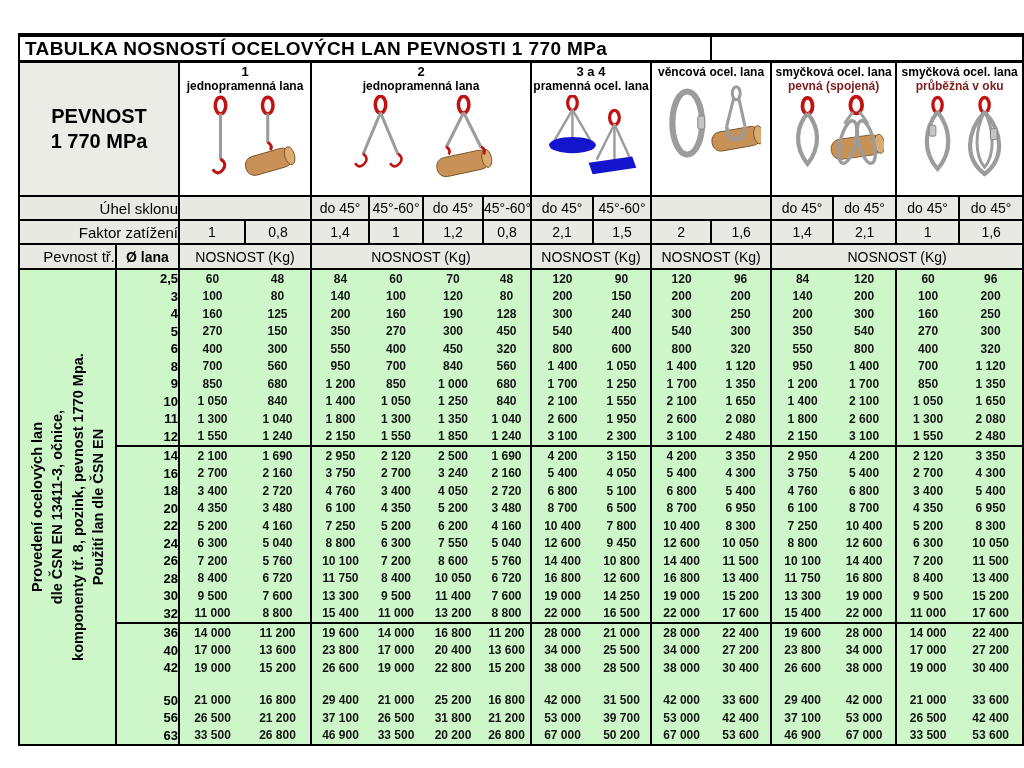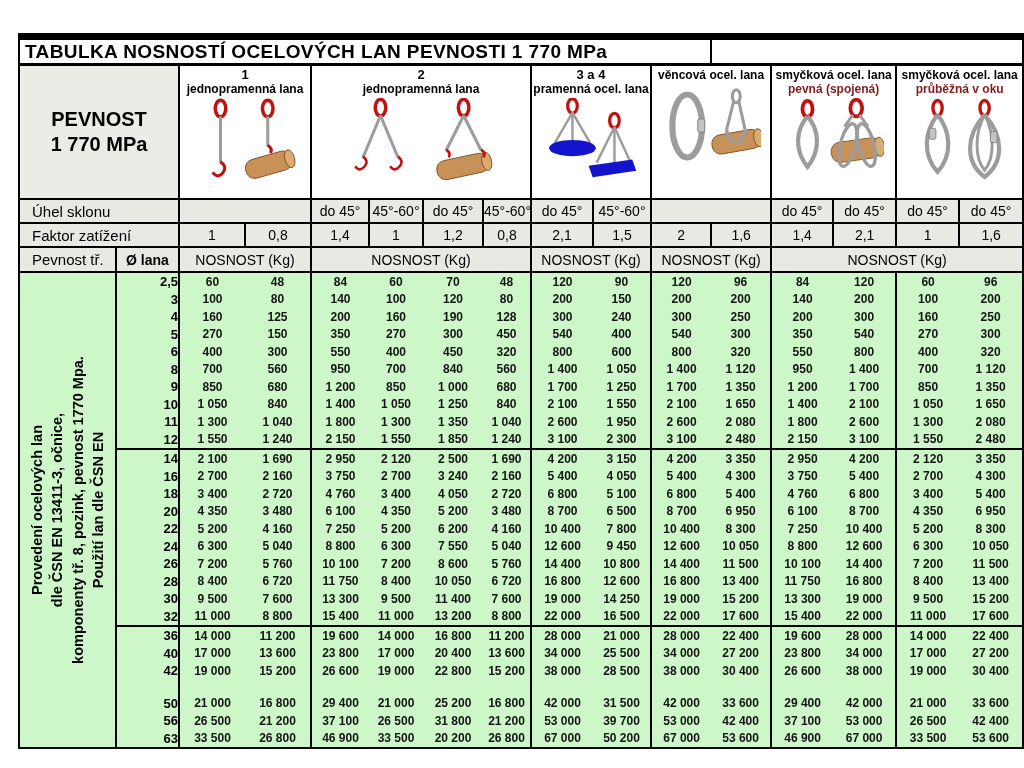--- a/index.html
+++ b/index.html
@@ -2,37 +2,37 @@
 <html><head>
 <meta charset="utf-8">
 <style>
   html,body{margin:0;padding:0;width:1024px;height:768px;background:#fff;overflow:hidden;
     font-family:"Liberation Sans", sans-serif;color:#000;}
   .page{position:relative;padding:33px 0 0 18px;}
   table.main-table{border-collapse:collapse;table-layout:fixed;width:1004px;border:2.5px solid #000;}
   td{padding:0;overflow:hidden;white-space:nowrap;vertical-align:middle;}
 
   
-  tr.title-row td{border-top:7px solid #000000;border-bottom:3px solid #000;background:#fff;
+  tr.title-row td{border-top:4px solid #000000;border-bottom:3px solid #000;background:#fff;
     height:23px;font-size:19px;font-weight:bold;letter-spacing:.4px;padding-left:5px;text-align:left;}
   td.title-spacer{border-left:2px solid #000;}
 
   
   td.img-cell{border:2px solid #000;background:#fff;height:130px;vertical-align:top;text-align:center;padding-top:2px;}
   td.pevnost-cell{border:2px solid #000;background:#ecece6;text-align:center;
     font-weight:bold;font-size:20px;line-height:1.25;}
   .g-title{font-size:13px;font-weight:bold;line-height:14px;}
   .g-sub{font-size:12px;font-weight:bold;line-height:14px;}
   .g-sub.red{color:#7f1d1d;}
   .g-art{height:84px;display:flex;align-items:center;justify-content:center;margin-top:2px;}
   .g-art svg{height:100%;max-width:98%;}
 
   
   td.hcell{border:2px solid #000;background:#e9e9e4;text-align:center;font-size:14px;height:22px;}
-  td.hlabel{text-align:left;padding-left:12px;font-size:15px;}
+  td.hlabel{text-align:right;padding-left:12px;font-size:15px;}
   td.nosn{height:23px;}
   td.olana{font-weight:bold;}
 
   
   td.diam{background:#cdf7c8;border-left:2px solid #000;border-right:2px solid #000;
     font-weight:bold;font-size:13px;text-align:right;height:17.5px;}
   td.val{background:#cdf7c8;font-weight:bold;font-size:12px;text-align:center;height:17.5px;color:#141414;}
   td.gb{border-left:2px solid #000;}
   tr.block-start td{border-top:2.5px solid #000;}
   tr.spacer-row td{height:15px;}

